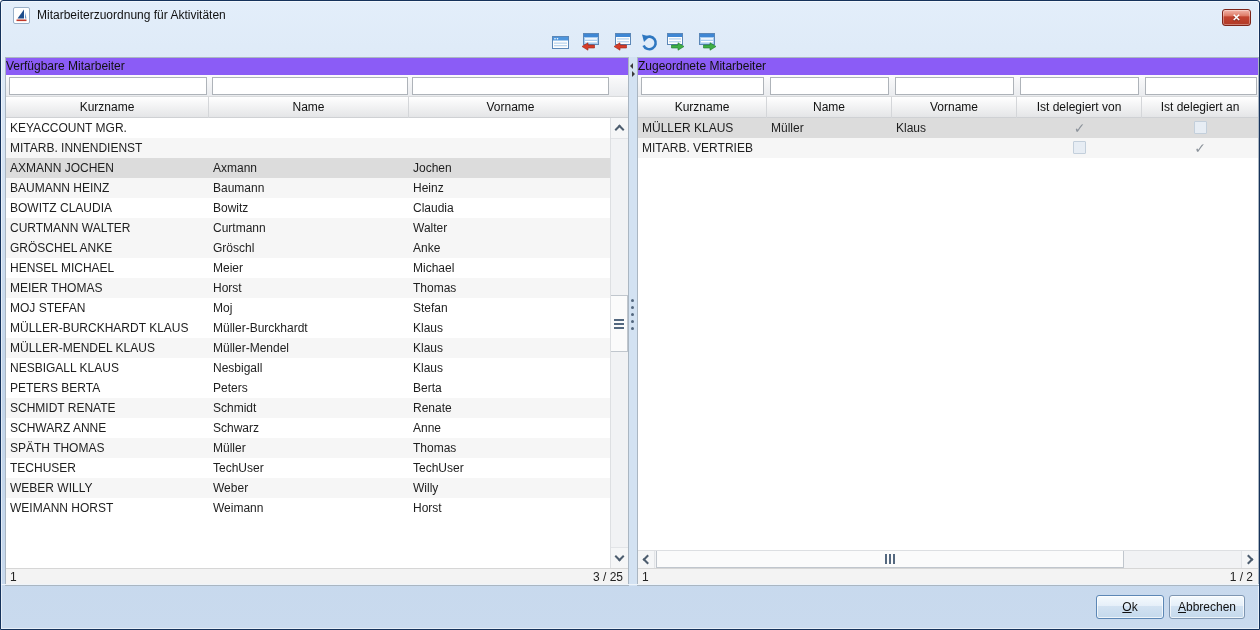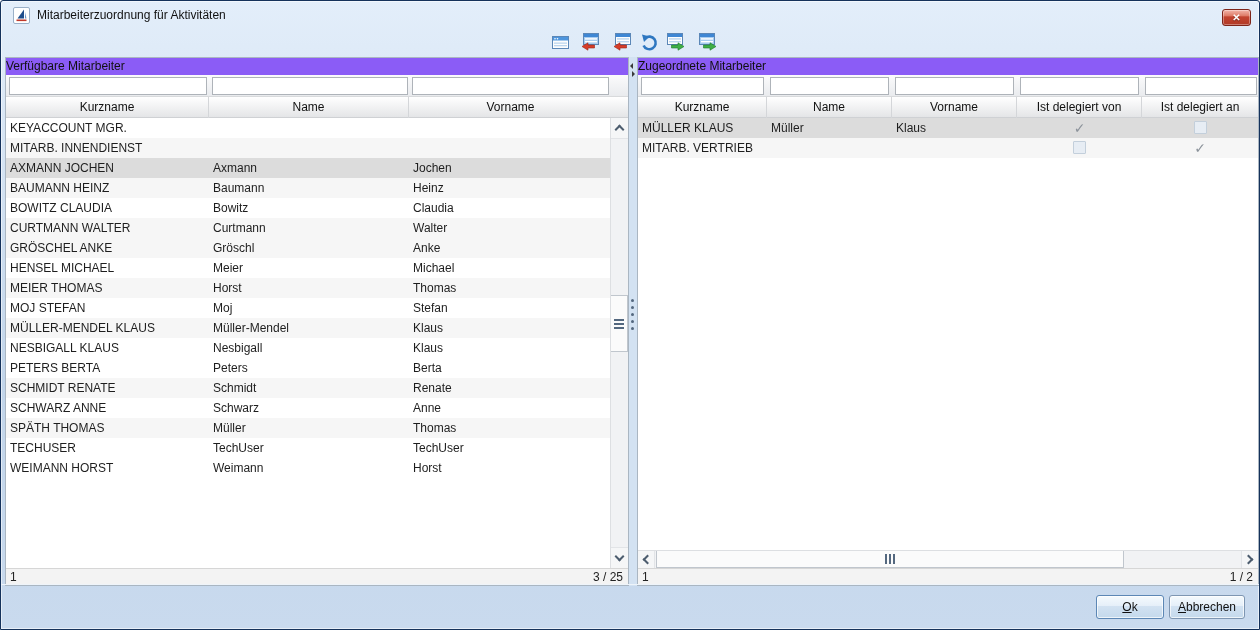--- a/index.html
+++ b/index.html
@@ -237,20 +237,23 @@
 
   <div class="trow alt">
     <span class="cell" style="width:203px">MEIER THOMAS</span><span class="cell" style="width:200px">Horst</span><span class="cell" style="width:203px">Thomas</span>
   </div>
 
   <div class="trow">
     <span class="cell" style="width:203px">MOJ STEFAN</span><span class="cell" style="width:200px">Moj</span><span class="cell" style="width:203px">Stefan</span>
   </div>
 
 
+  <div class="trow">
+    <span class="cell" style="width:203px">MÜLLER-BURCKHARDT KLAUS</span><span class="cell" style="width:200px">Müller-Burckhardt</span><span class="cell" style="width:203px">Klaus</span>
+  </div>
 
   <div class="trow alt">
     <span class="cell" style="width:203px">MÜLLER-MENDEL KLAUS</span><span class="cell" style="width:200px">Müller-Mendel</span><span class="cell" style="width:203px">Klaus</span>
   </div>
 
   <div class="trow">
     <span class="cell" style="width:203px">NESBIGALL KLAUS</span><span class="cell" style="width:200px">Nesbigall</span><span class="cell" style="width:203px">Klaus</span>
   </div>
 
 
@@ -267,20 +270,23 @@
   </div>
 
   <div class="trow alt">
     <span class="cell" style="width:203px">SPÄTH THOMAS</span><span class="cell" style="width:200px">Müller</span><span class="cell" style="width:203px">Thomas</span>
   </div>
 
   <div class="trow">
     <span class="cell" style="width:203px">TECHUSER</span><span class="cell" style="width:200px">TechUser</span><span class="cell" style="width:203px">TechUser</span>
   </div>
 
+  <div class="trow alt">
+    <span class="cell" style="width:203px">WEBER WILLY</span><span class="cell" style="width:200px">Weber</span><span class="cell" style="width:203px">Willy</span>
+  </div>
 
   <div class="trow">
     <span class="cell" style="width:203px">WEIMANN HORST</span><span class="cell" style="width:200px">Weimann</span><span class="cell" style="width:203px">Horst</span>
   </div>
 </div>
     <div class="vscroll">
       <div class="vs-btn vs-up">
           <span class="chev chev-up"></span>
         </div>
       <div class="vs-thumb">

